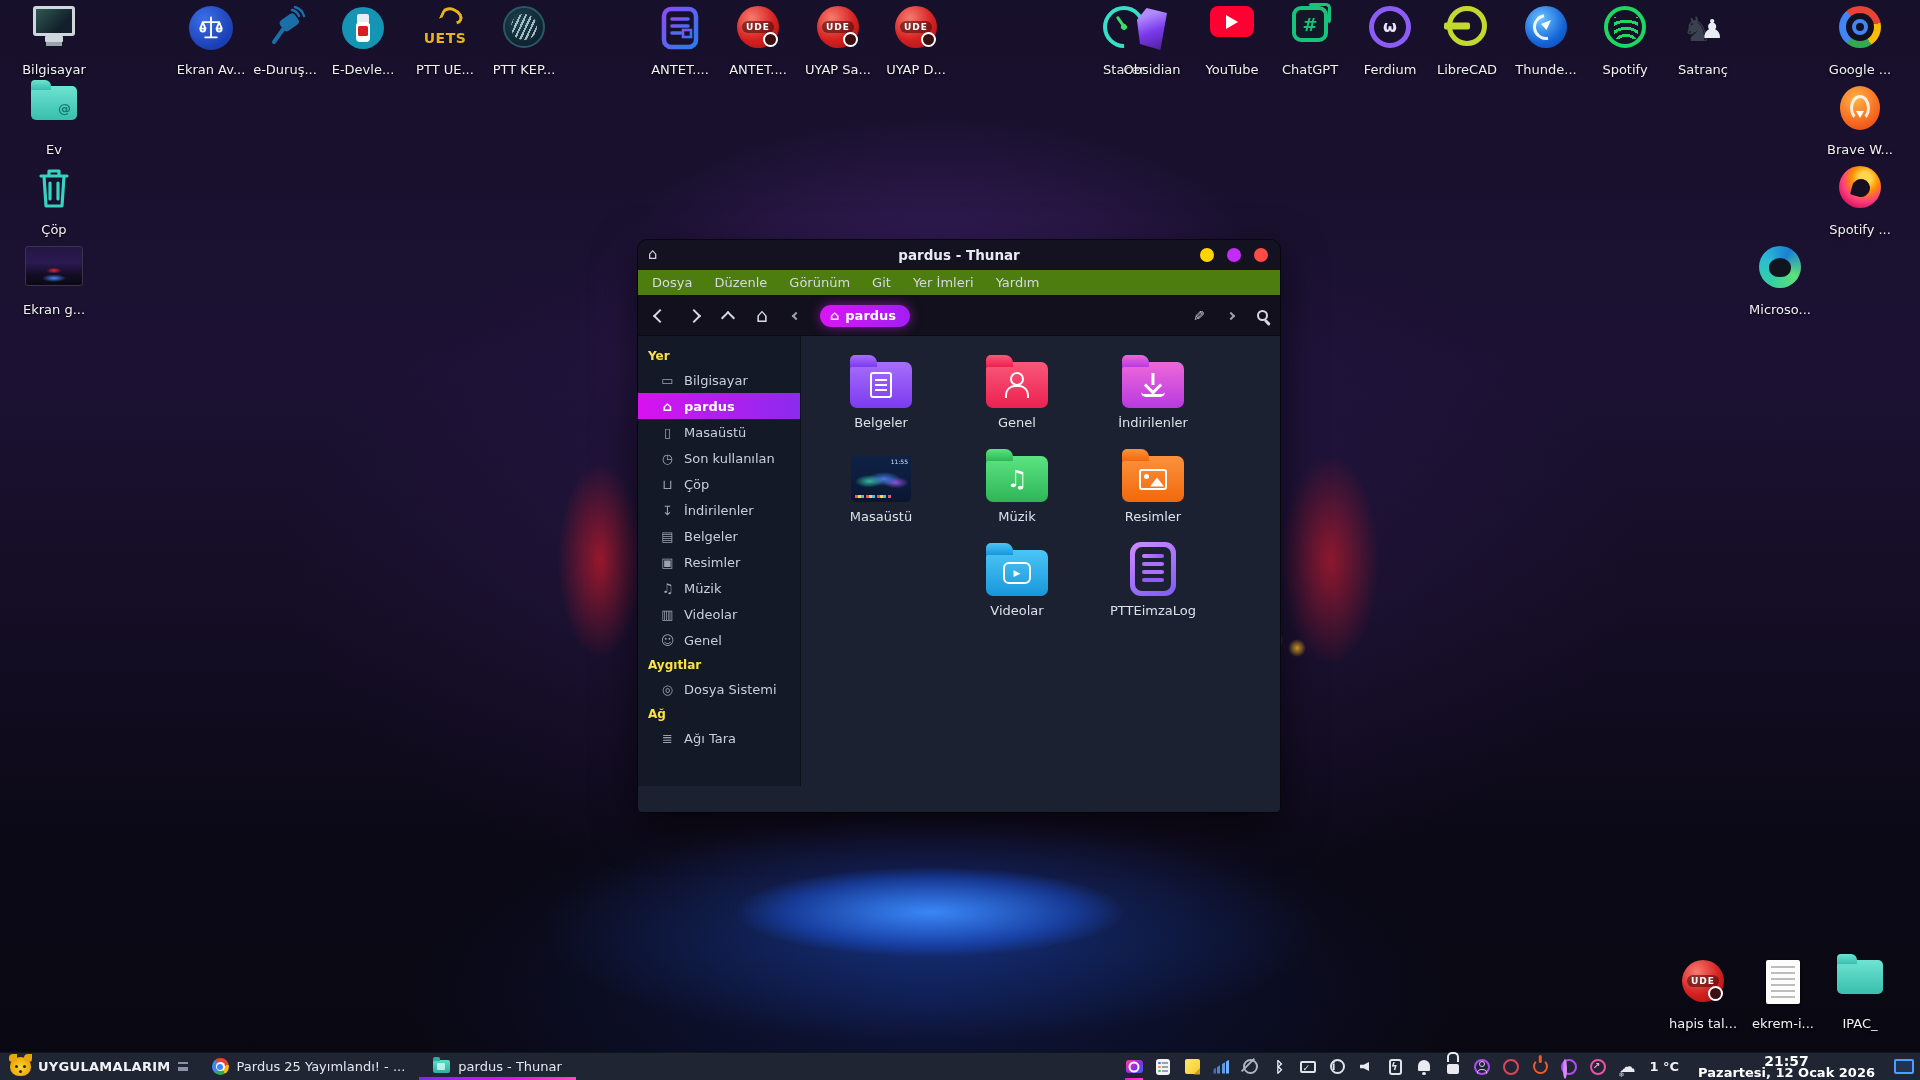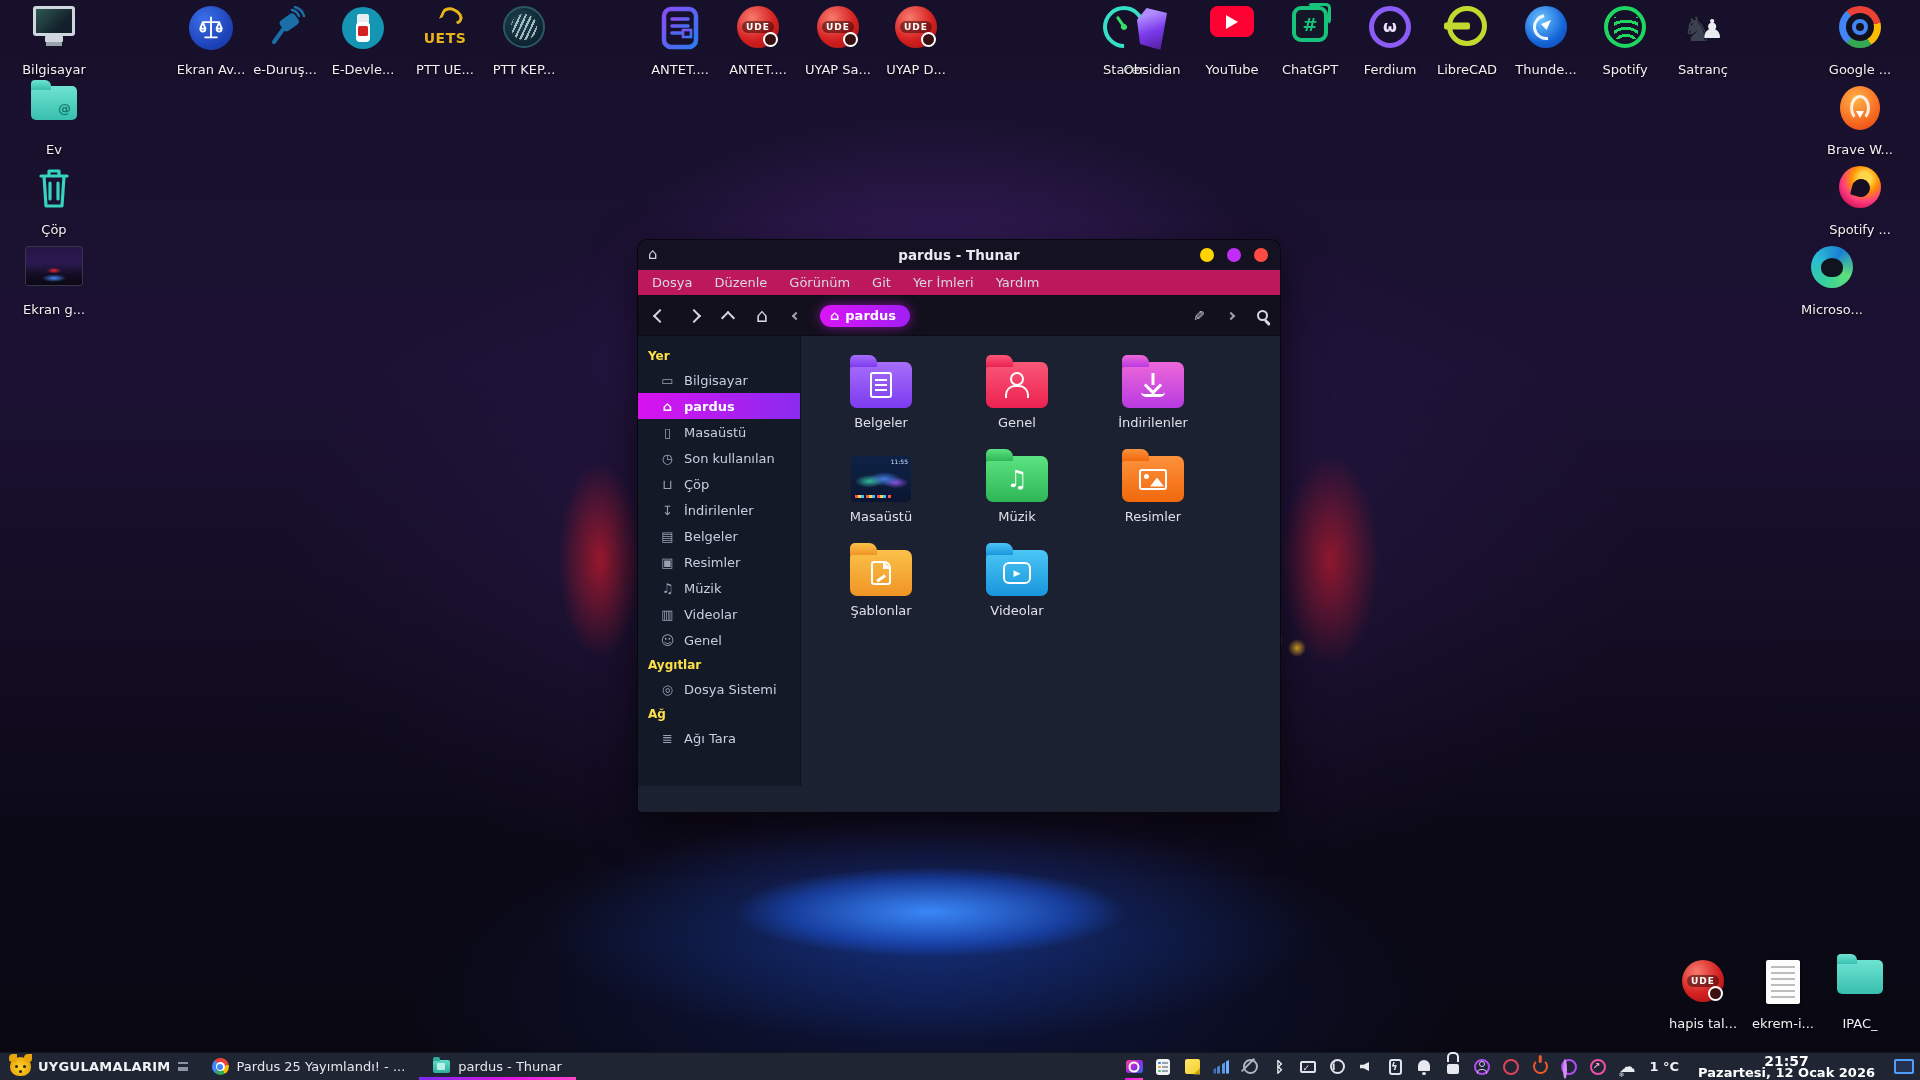--- a/index.html
+++ b/index.html
@@ -135,21 +135,21 @@
   .window { position:absolute; left:638px; top:240px; width:642px; height:572px;
     border-radius:10px 10px 4px 4px; background:#1b2130; box-shadow:0 14px 44px rgba(0,0,0,.65), 0 0 0 1px #090a12;
     overflow:hidden; font-size:13px; }
   .titlebar { position:relative; height:30px; background:#141220; display:flex; align-items:center; }
   .tb-home { position:absolute; left:10px; top:7px; width:15px; height:15px; color:#cfd2dd; font-size:15px; line-height:15px; }
   .tb-title { flex:1; text-align:center; color:#e8eaf2; font-weight:bold; font-size:13.5px; }
   .tb-btns { position:absolute; right:12px; top:8px; display:flex; gap:13px; }
   .tb-dot { width:14px; height:14px; border-radius:50%; }
   .dot-min { background:#ffd400; } .dot-max { background:#c32cf7; } .dot-close { background:#ff4b43; }
 
-  .menubar { height:26px; background:#be185d; display:flex; align-items:center; gap:22px; padding:0 14px;
+  .menubar { height:26px; background:#4d7c0f; display:flex; align-items:center; gap:22px; padding:0 14px;
     color:#d6d9e2; border-bottom:1px solid #0e0d18; }
   .menu-item { cursor:default; }
 
   .toolbar { height:40px; background:#12101c; display:flex; align-items:center; padding:0 12px; gap:14px;
     border-bottom:1px solid #0c0b14; }
   .nav-chip { width:20px; height:20px; display:flex; align-items:center; justify-content:center; }
   .chev { width:10px; height:10px; border-left:2.5px solid #d6d9e2; border-bottom:2.5px solid #d6d9e2; }
   .chev-l { transform:rotate(45deg); } .chev-r { transform:rotate(-135deg); } .chev-u { transform:rotate(135deg); margin-top:4px; }
   .chev-sm { width:6px; height:6px; border-width:2px; border-color:#9aa0ae; }
   .nav-home { color:#d6d9e2; font-size:19px; line-height:19px; }
@@ -493,21 +493,21 @@
         <span class="ic ic-brave"></span>
       </div>
     <div class="dlabel">Brave W...</div>
   </div>
   <div class="dtile" style="left:1860px;top:166px;">
     <div class="dicon">
         <span class="ic ic-firefox"></span>
       </div>
     <div class="dlabel">Spotify ...</div>
   </div>
-  <div class="dtile" style="left:1832px;top:246px;">
+  <div class="dtile" style="left:1780px;top:246px;">
     <div class="dicon">
         <span class="ic ic-edge"></span>
       </div>
     <div class="dlabel">Microso...</div>
   </div>
 
   <div class="dtile" style="left:1703px;top:960px;">
     <div class="dicon">
         <span class="ic ic-udeb"></span>
       </div>
@@ -674,36 +674,34 @@
           <div class="fname">Müzik</div>
         </div>
         <div class="ftile" style="left:292px;top:108px;">
           <div class="fico">
               <span class="folder fo-orange">
                 <span class="gly g-image"></span>
               </span>
             </div>
           <div class="fname">Resimler</div>
         </div>
-        <div class="ftile" style="left:20px;top:202px;">
-          <div class="fico">
-              <span class="folder fo-amber">
-                <span class="gly g-page"></span>
-              </span>
-            </div>
-          <div class="fname">Şablonlar</div>
-        </div>
         <div class="ftile" style="left:156px;top:202px;">
           <div class="fico">
               <span class="folder fo-blue">
                 <span class="gly g-play"></span>
               </span>
             </div>
           <div class="fname">Videolar</div>
         </div>
+        <div class="ftile" style="left:292px;top:202px;">
+          <div class="fico">
+              <span class="pttdoc"></span>
+            </div>
+          <div class="fname">PTTEimzaLog</div>
+        </div>
       </div>
     </div>
 
   </div>
 
   <div class="taskbar">
     <div class="tb-start">
       <span class="pardus-logo"></span>
       <span class="start-label">UYGULAMALARIM</span>
       <span class="burger"></span>

